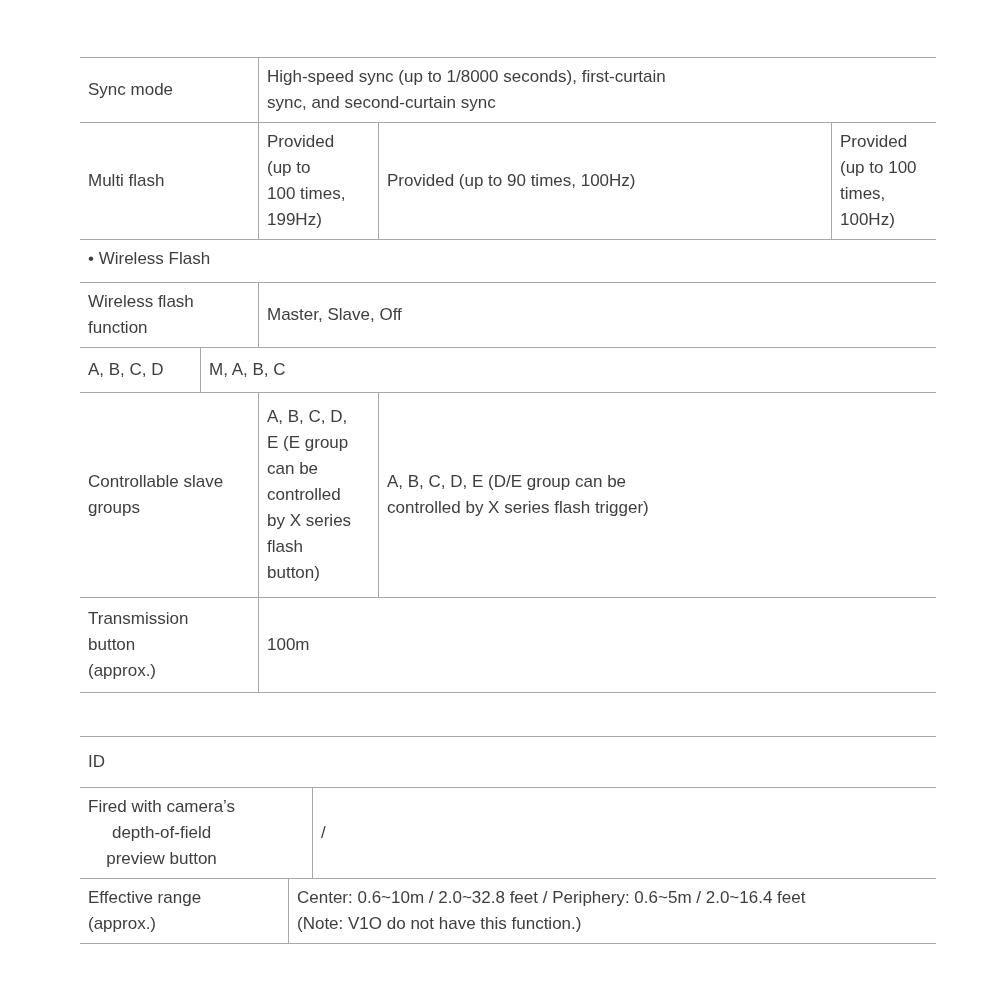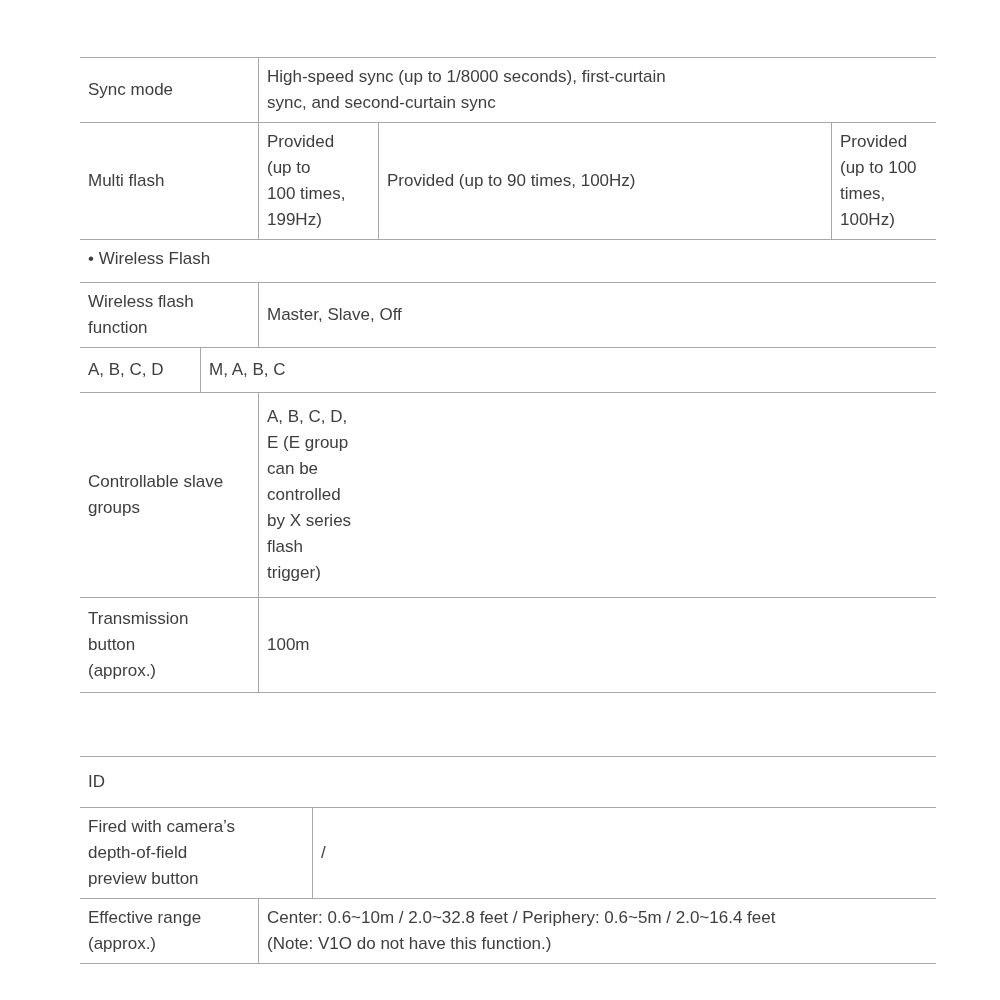--- a/index.html
+++ b/index.html
@@ -39,40 +39,40 @@
     align-items: center;
     padding: 6px 8px;
     white-space: pre-line;
   }
   .cell + .cell {
     border-left: 1px solid var(--border);
   }
   .label { width: 178px; flex: 0 0 178px; }
   .grow  { flex: 1 1 auto; }
   .w120  { width: 120px; flex: 0 0 120px; }
-  .w232  { width: 232px; flex: 0 0 232px; }
+  .w232  { width: 232px; flex: 0 0 232px; text-align: center; }
   .w105  { width: 105px; flex: 0 0 105px; }
   .section {
     display: flex;
     align-items: flex-start;
     padding: 6px 8px;
     border-top: 1px solid var(--border);
   }
   .h-sync   { min-height: 61px; }
   .h-multi  { min-height: 117px; }
   .h-sec1   { min-height: 43px; }
   .h-wff    { min-height: 55px; }
   .h-master { min-height: 45px; }
   .h-slave  { min-height: 205px; }
   .h-trans  { min-height: 95px; }
   .h-chan   { min-height: 44px; }
-  .h-id     { min-height: 51px; margin-top: 20px; }
+  .h-id     { min-height: 51px; }
   .h-model  { min-height: 89px; }
   .h-sec2   { min-height: 38px; }
-  .h-eff    { min-height: 55px; }
+  .h-eff    { min-height: 55px; gap: 30px; }
 </style>
 </head>
 <body>
 
 <div class="page">
   <div class="spec-table">
 
     <div class="row h-sync">
       <div class="cell label">Sync mode</div>
       <div class="cell grow">High-speed sync (up to 1/8000 seconds), first-curtain
@@ -109,21 +109,23 @@
 
     <div class="row h-slave">
       <div class="cell label">Controllable slave
 groups</div>
       <div class="cell w120">A, B, C, D,
 E (E group
 can be
 controlled
 by X series
 flash
-trigger)</div>
+button)</div>
+      <div class="cell grow">A, B, C, D, E (D/E group can be
+controlled by X series flash trigger)</div>
     </div>
 
     <div class="row h-trans">
       <div class="cell label">Transmission
 button
 (approx.)</div>
       <div class="cell grow">100m</div>
     </div>
 
     <div class="row h-chan">

